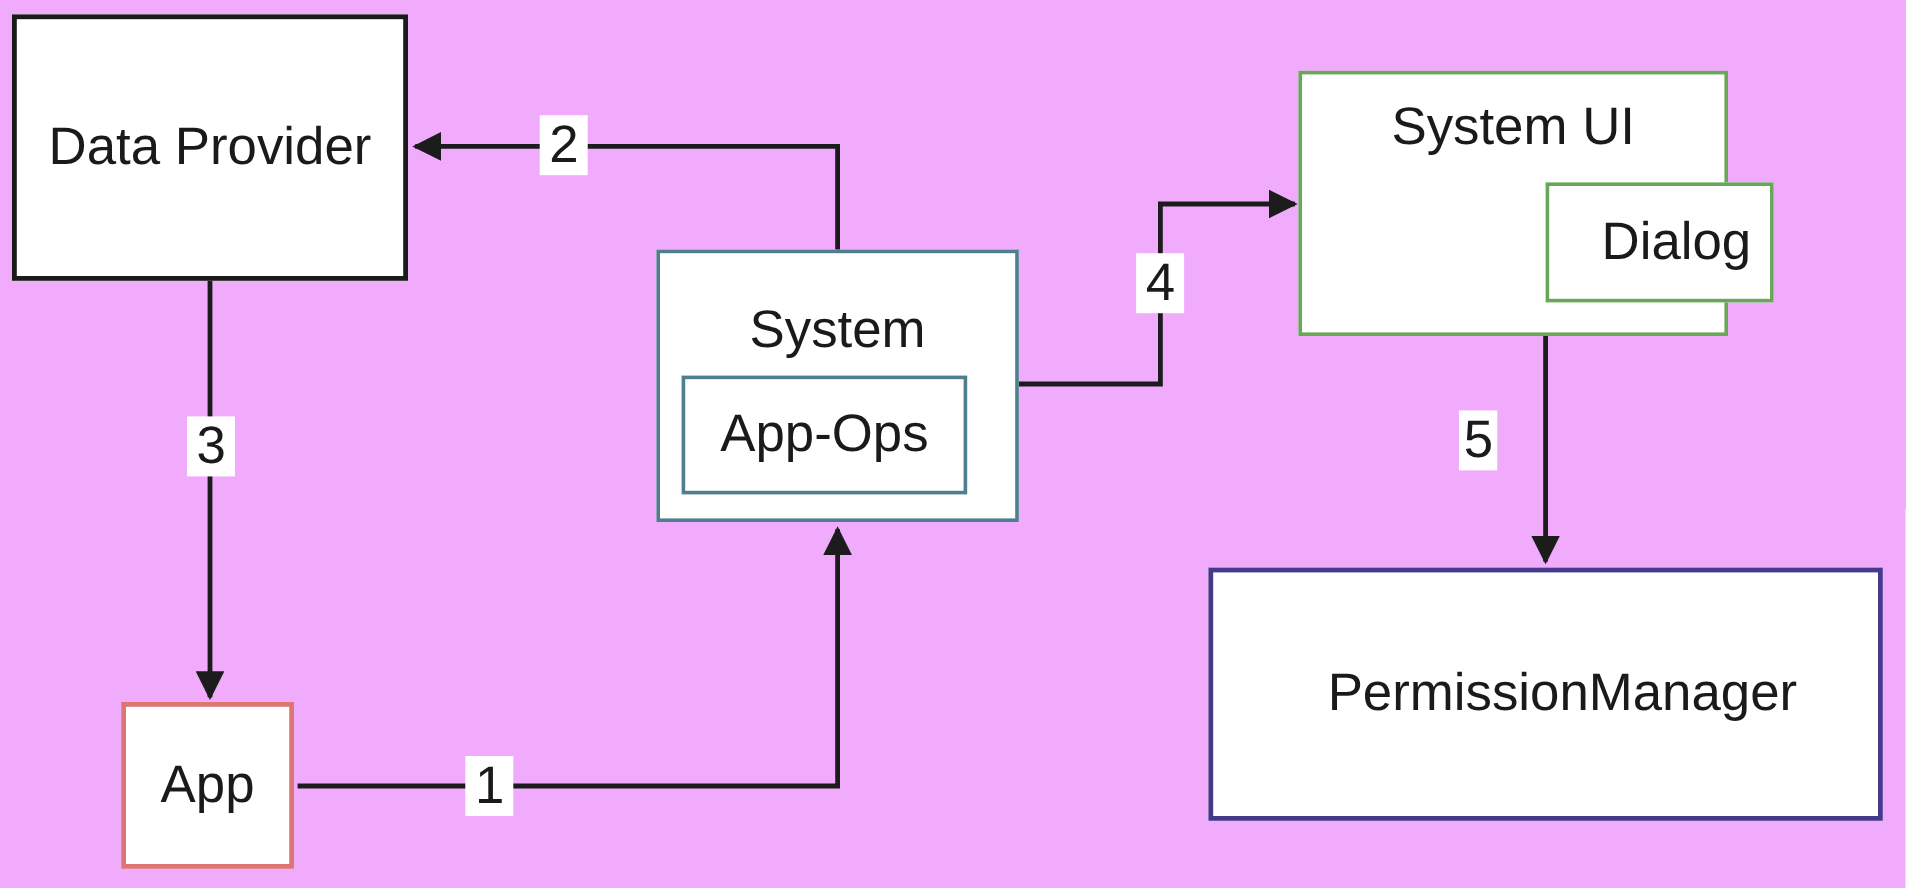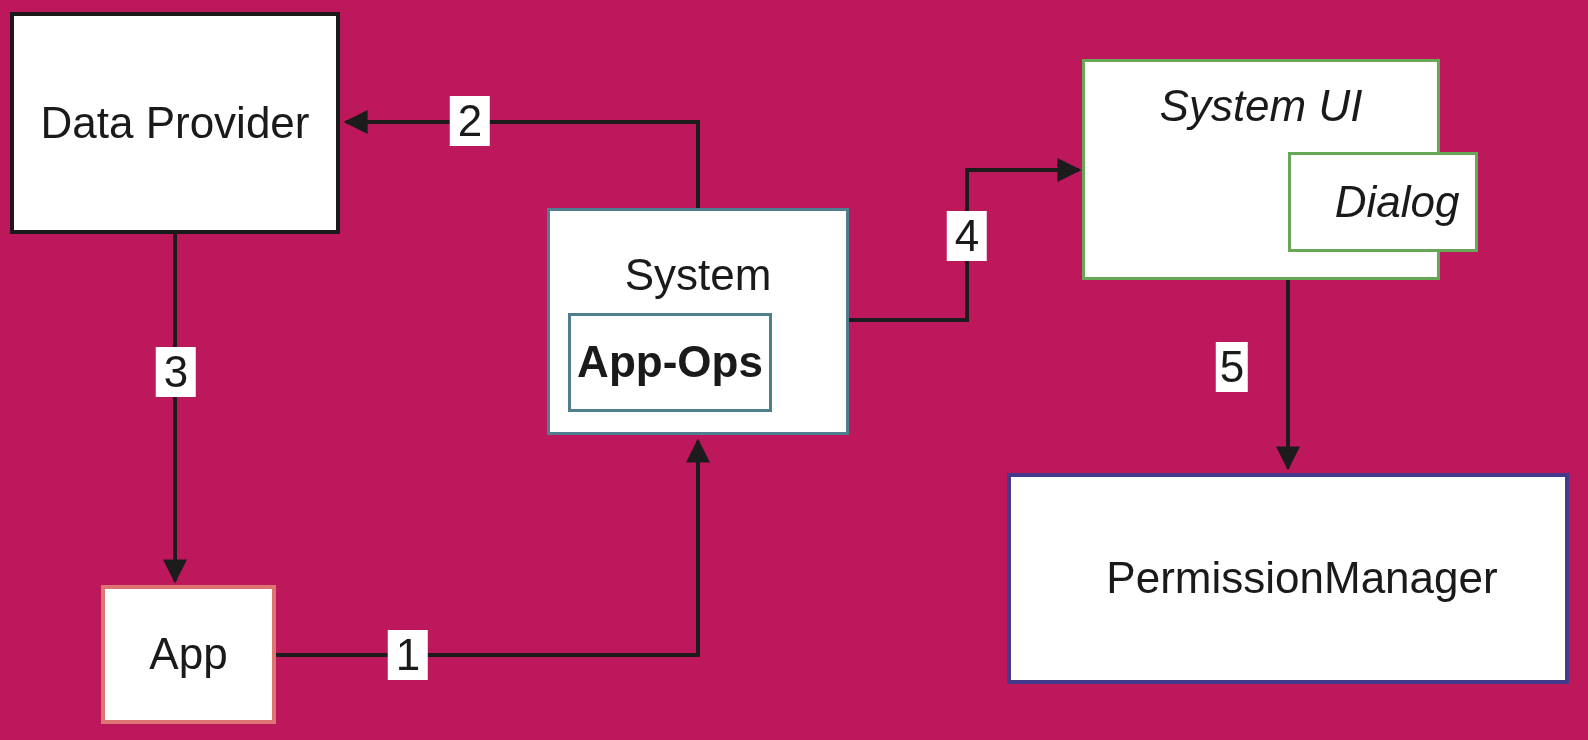--- a/index.html
+++ b/index.html
@@ -4,21 +4,21 @@
 <style>
   html, body {
     margin: 0;
     padding: 0;
     background: #ffffff;
   }
   .canvas {
     position: relative;
     width: 1588px;
     height: 740px;
-    background: #be185d;
+    background: #f0abfc;
     font-family: "Liberation Sans", sans-serif;
     color: #1a1a1a;
     overflow: hidden;
   }
   .edges-svg {
     position: absolute;
     left: 0;
     top: 0;
     width: 1588px;
     height: 740px;
@@ -43,24 +43,24 @@
     white-space: nowrap;
   }
   .node.top-label {
     align-items: flex-start;
   }
   .border-4 { border-style: solid; border-width: 4px; }
   .border-3 { border-style: solid; border-width: 3px; }
 
   #node-data-provider { left: 10px; top: 12px; width: 330px; height: 222px; }
   #node-system        { left: 547px; top: 208px; width: 302px; height: 227px; padding-top: 40px; }
-  #node-app-ops       { left: 18px;  top: 102px; width: 204px; height: 99px; font-weight: bold; }
-  #node-system-ui     { left: 1082px; top: 59px; width: 358px; height: 221px; padding-top: 20px; font-style: italic; }
+  #node-app-ops       { left: 18px;  top: 102px; width: 238px; height: 99px; }
+  #node-system-ui     { left: 1082px; top: 59px; width: 358px; height: 221px; padding-top: 20px; }
   #node-dialog        { left: 203px; top: 90px; width: 190px; height: 100px; }
-  #node-app           { left: 101px; top: 585px; width: 175px; height: 139px; }
+  #node-app           { left: 101px; top: 585px; width: 144px; height: 139px; }
   #node-permission-manager { left: 1007px; top: 473px; width: 562px; height: 211px; }
 
   .edge-label {
     position: absolute;
     transform: translate(-50%, -50%);
     background: #ffffff;
     font-size: 44px;
     line-height: 1;
     padding: 3px 8px;
     white-space: nowrap;

